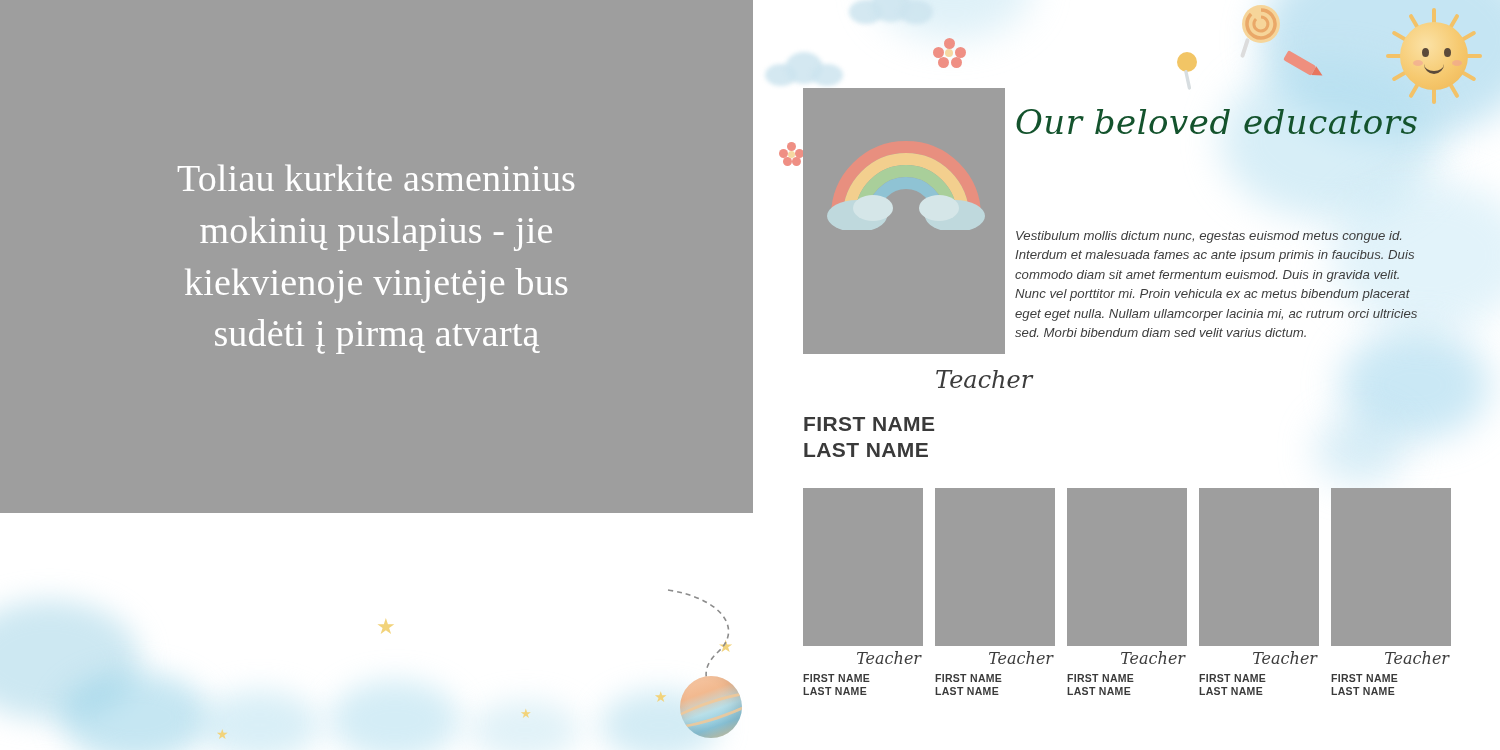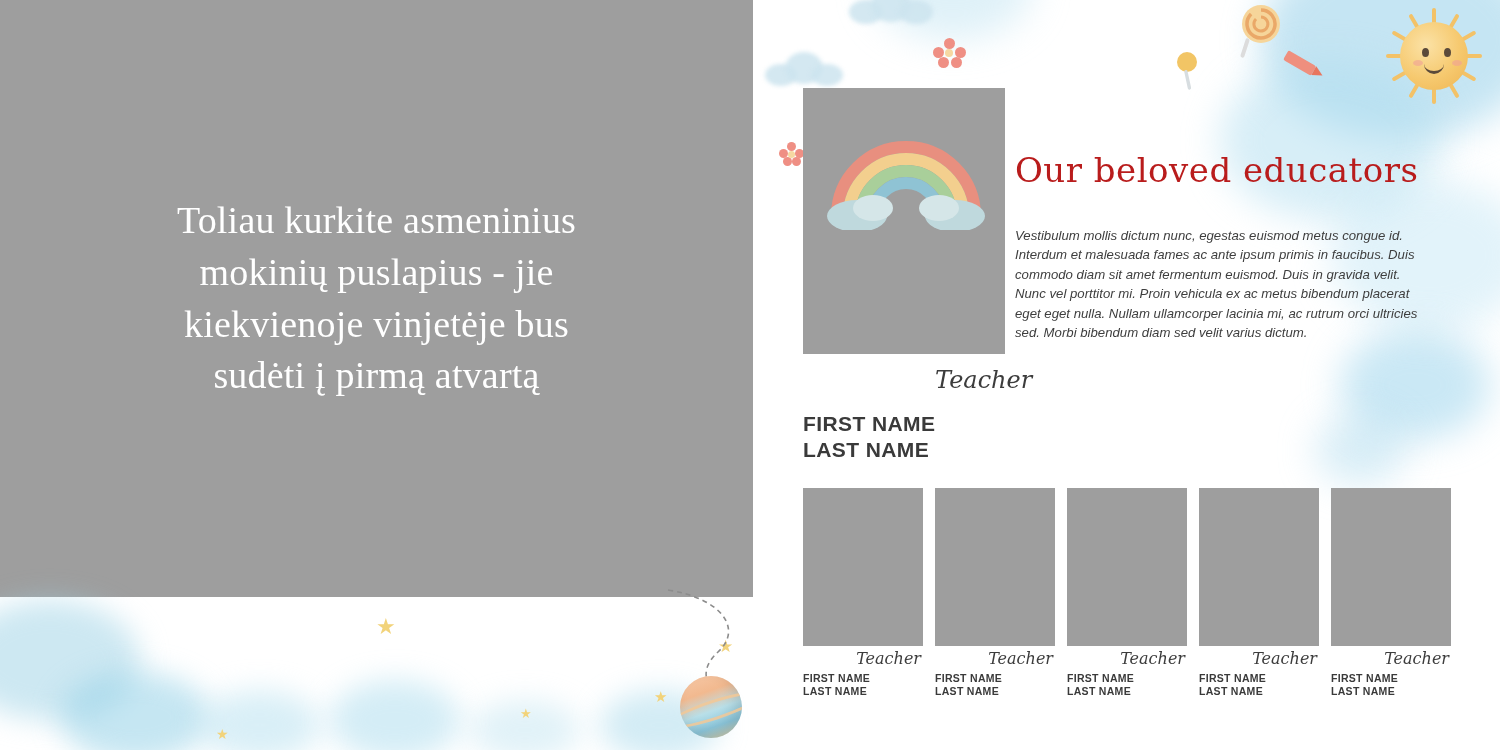--- a/index.html
+++ b/index.html
@@ -19,21 +19,21 @@
     height: 750px;
     background: #ffffff;
   }
 
   
   .left-panel {
     position: absolute;
     left: 0;
     top: 0;
     width: 753px;
-    height: 597px;
+    height: 513px;
     background: #9e9e9e;
     display: flex;
     align-items: center;
     justify-content: center;
   }
   .left-note {
     width: 480px;
     text-align: center;
     color: #ffffff;
     font-family: "Liberation Serif", serif;
@@ -251,25 +251,25 @@
     width: 170px;
     height: 110px;
     pointer-events: none;
   }
 
   .section-title {
     position: absolute;
     left: 262px;
     top: 102px;
     font-family: "DejaVu Serif", serif;
+    font-style: italic;
     font-size: 34px;
-    color: #b91c1c;
+    color: #14532d;
     letter-spacing: 0.5px;
     white-space: nowrap;
-    margin-top: 48px;
   }
 
   .body-copy {
     position: absolute;
     left: 262px;
     top: 226px;
     width: 412px;
     font-size: 13.2px;
     line-height: 1.47;
     font-style: italic;

